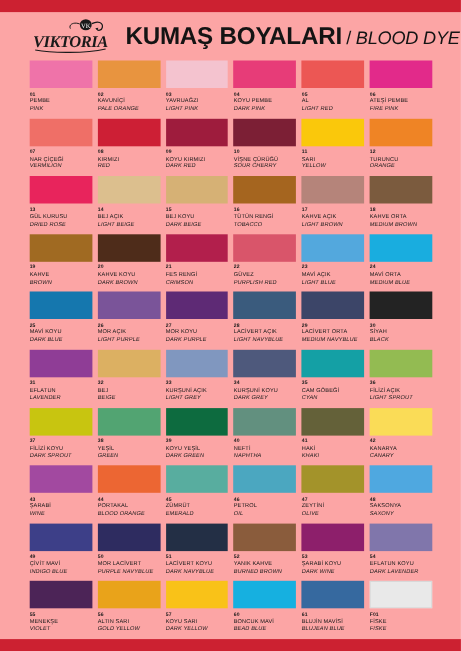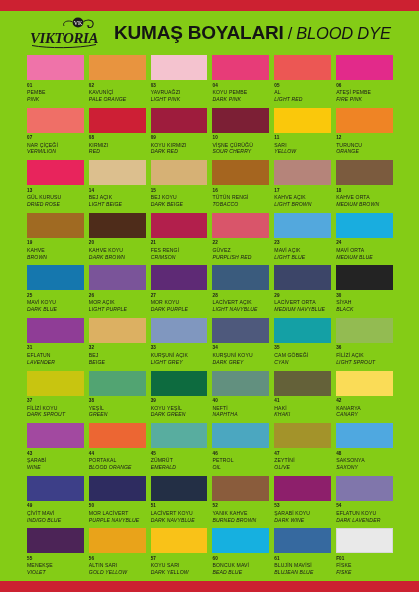--- a/index.html
+++ b/index.html
@@ -11,21 +11,21 @@
     width: 419px;
     height: 592px;
     overflow: hidden;
     font-family: "Liberation Sans", sans-serif;
     -webkit-font-smoothing: antialiased;
   }
   .page {
     position: relative;
     width: 419px;
     height: 592px;
-    background: #84cc16;
+    background: #fca5a5;
     box-sizing: border-box;
     display: flex;
     flex-direction: column;
   }
   .rule-top {
     width: 100%;
     height: 11px;
     background: #cc2131;
     flex: 0 0 auto;
   }
@@ -51,21 +51,21 @@
     flex: 0 0 auto;
     margin-right: 10px;
   }
   .logo svg { display: block; }
   .title-block {
     display: flex;
     align-items: baseline;
     white-space: nowrap;
   }
   .title-tr {
-    font-size: 19px;
+    font-size: 22px;
     font-weight: bold;
     color: #141414;
     letter-spacing: -0.2px;
   }
   .title-sep {
     font-size: 16.5px;
     font-weight: normal;
     color: #141414;
     margin: 0 4px;
   }

